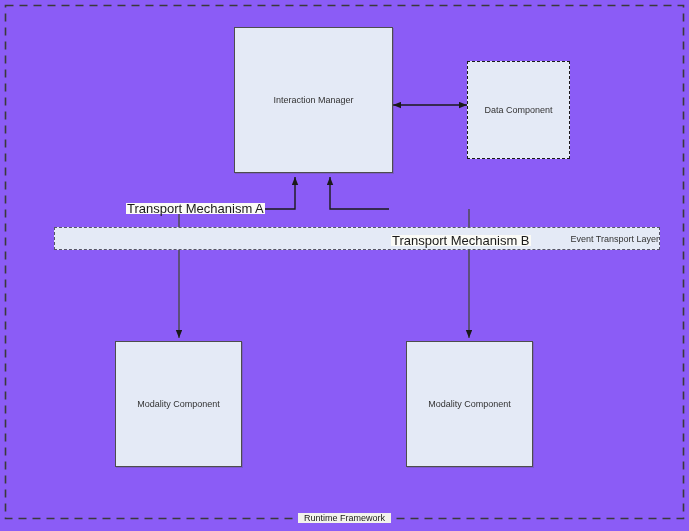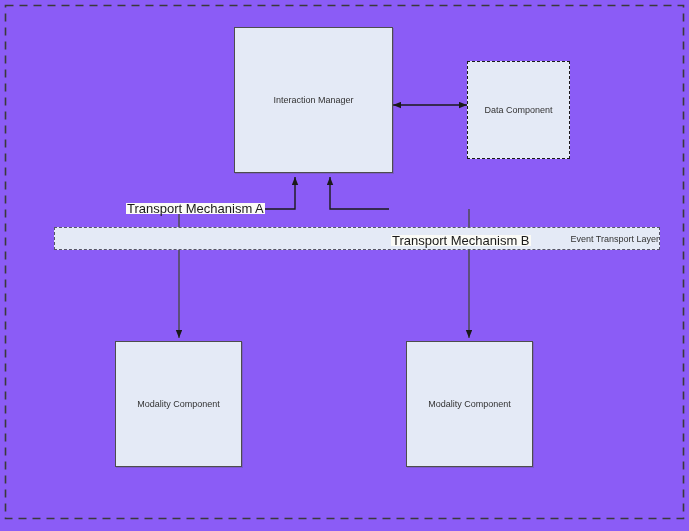--- a/index.html
+++ b/index.html
@@ -157,14 +157,17 @@
   <div class="edge-label" id="label-transport-b">Transport Mechanism B</div>
 
   <div class="node node-solid" id="modality-left">
     <span>Modality Component</span>
   </div>
 
   <div class="node node-solid" id="modality-right">
     <span>Modality Component</span>
   </div>
 
+  <div id="frame-caption">
+    <span>Runtime Framework</span>
+  </div>
 
 </div>
 
 </body></html>

